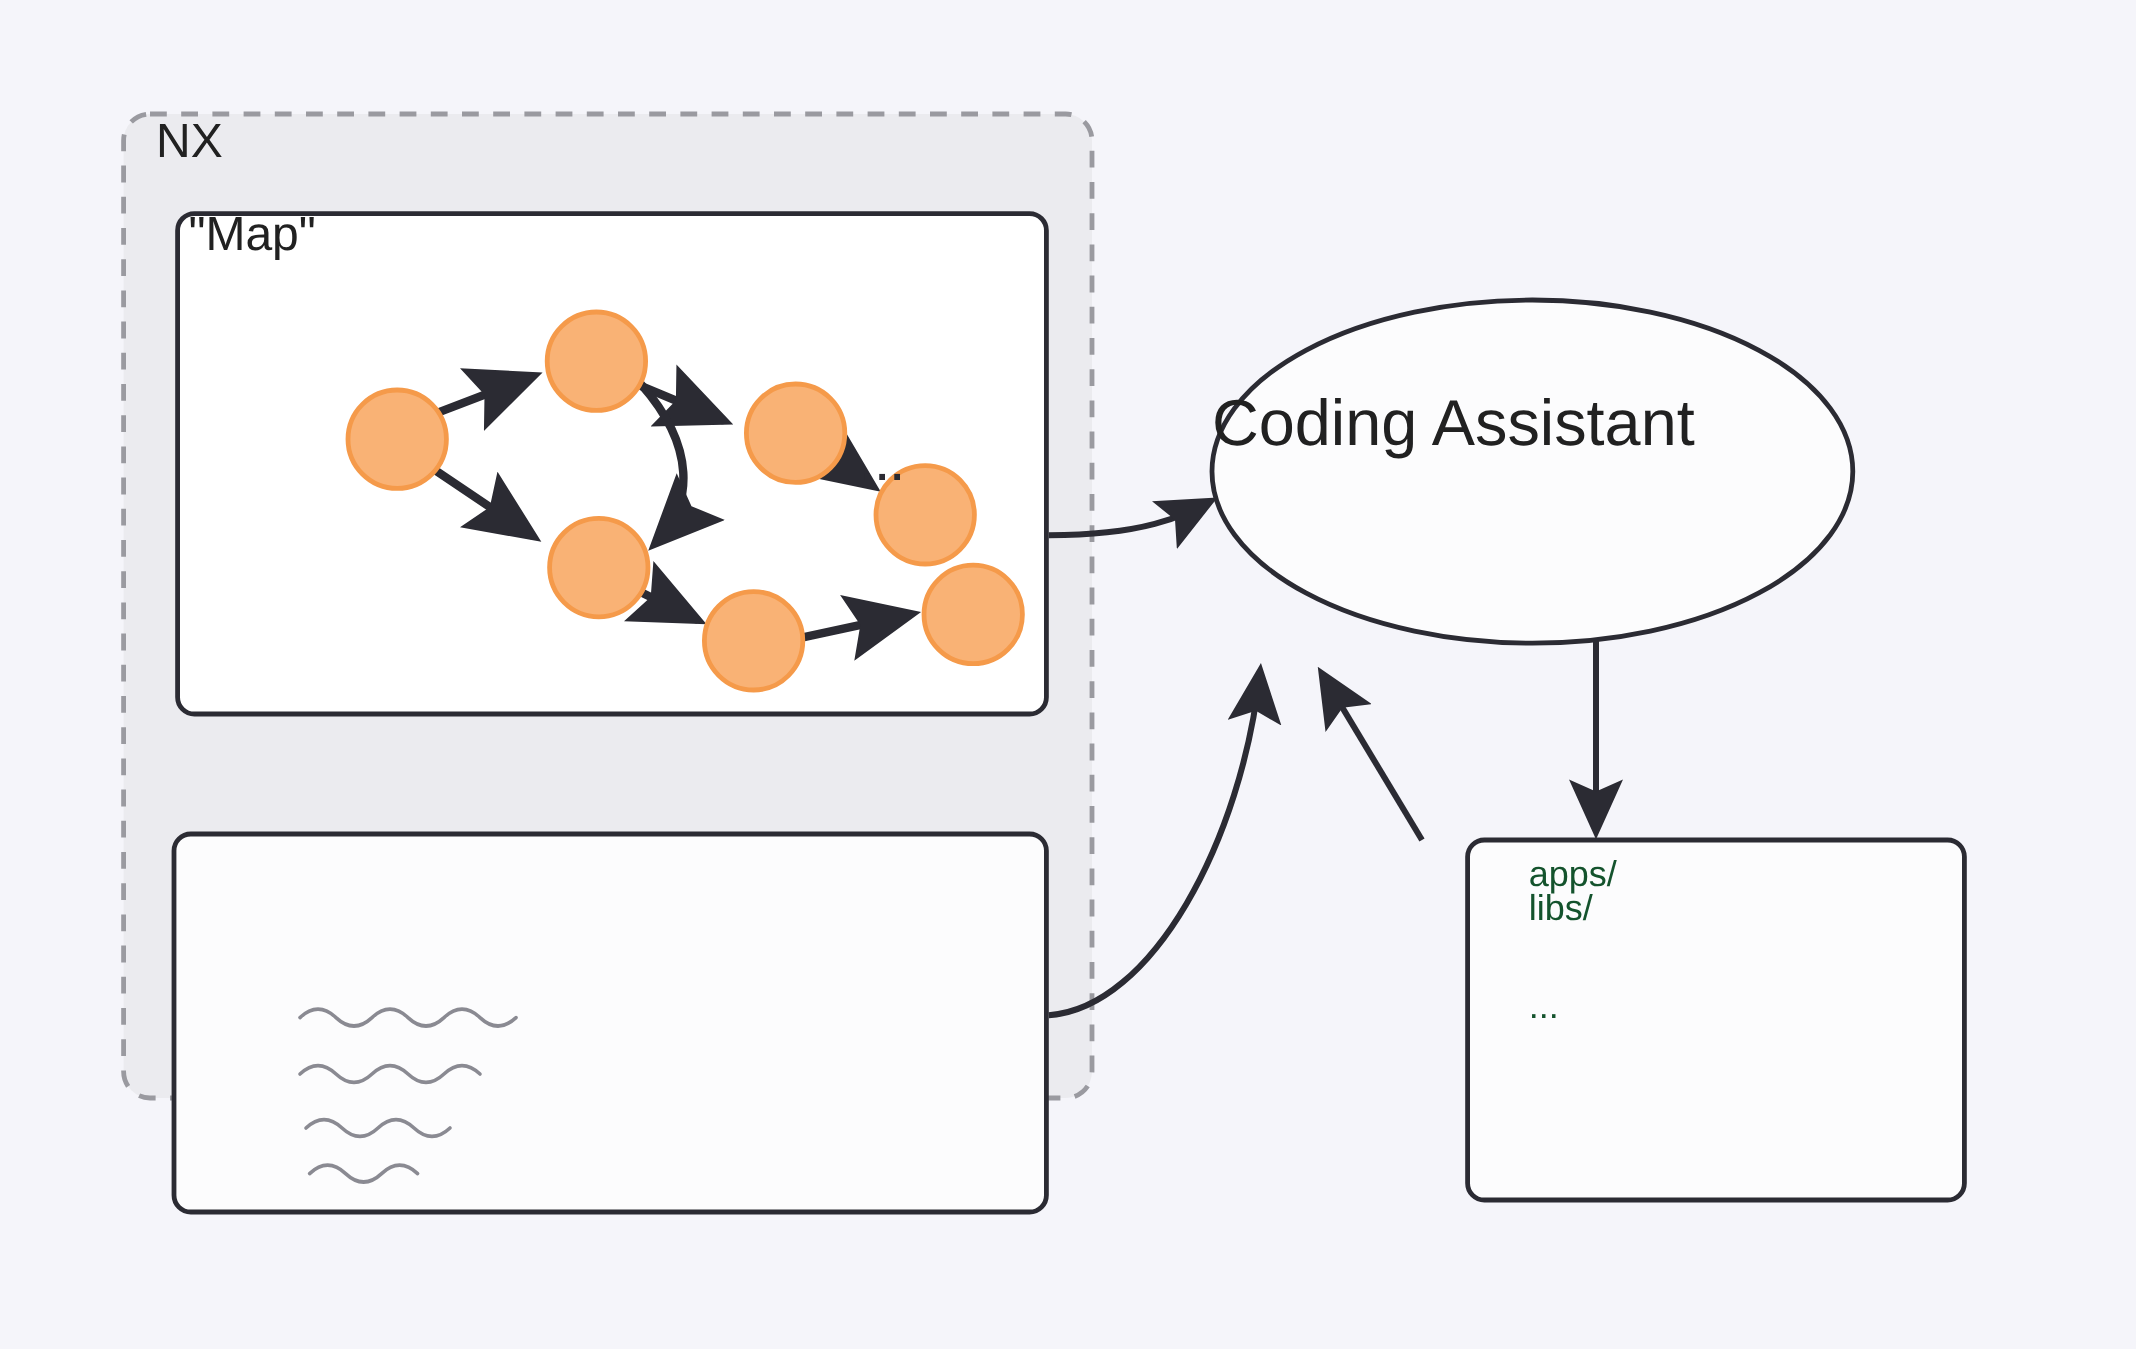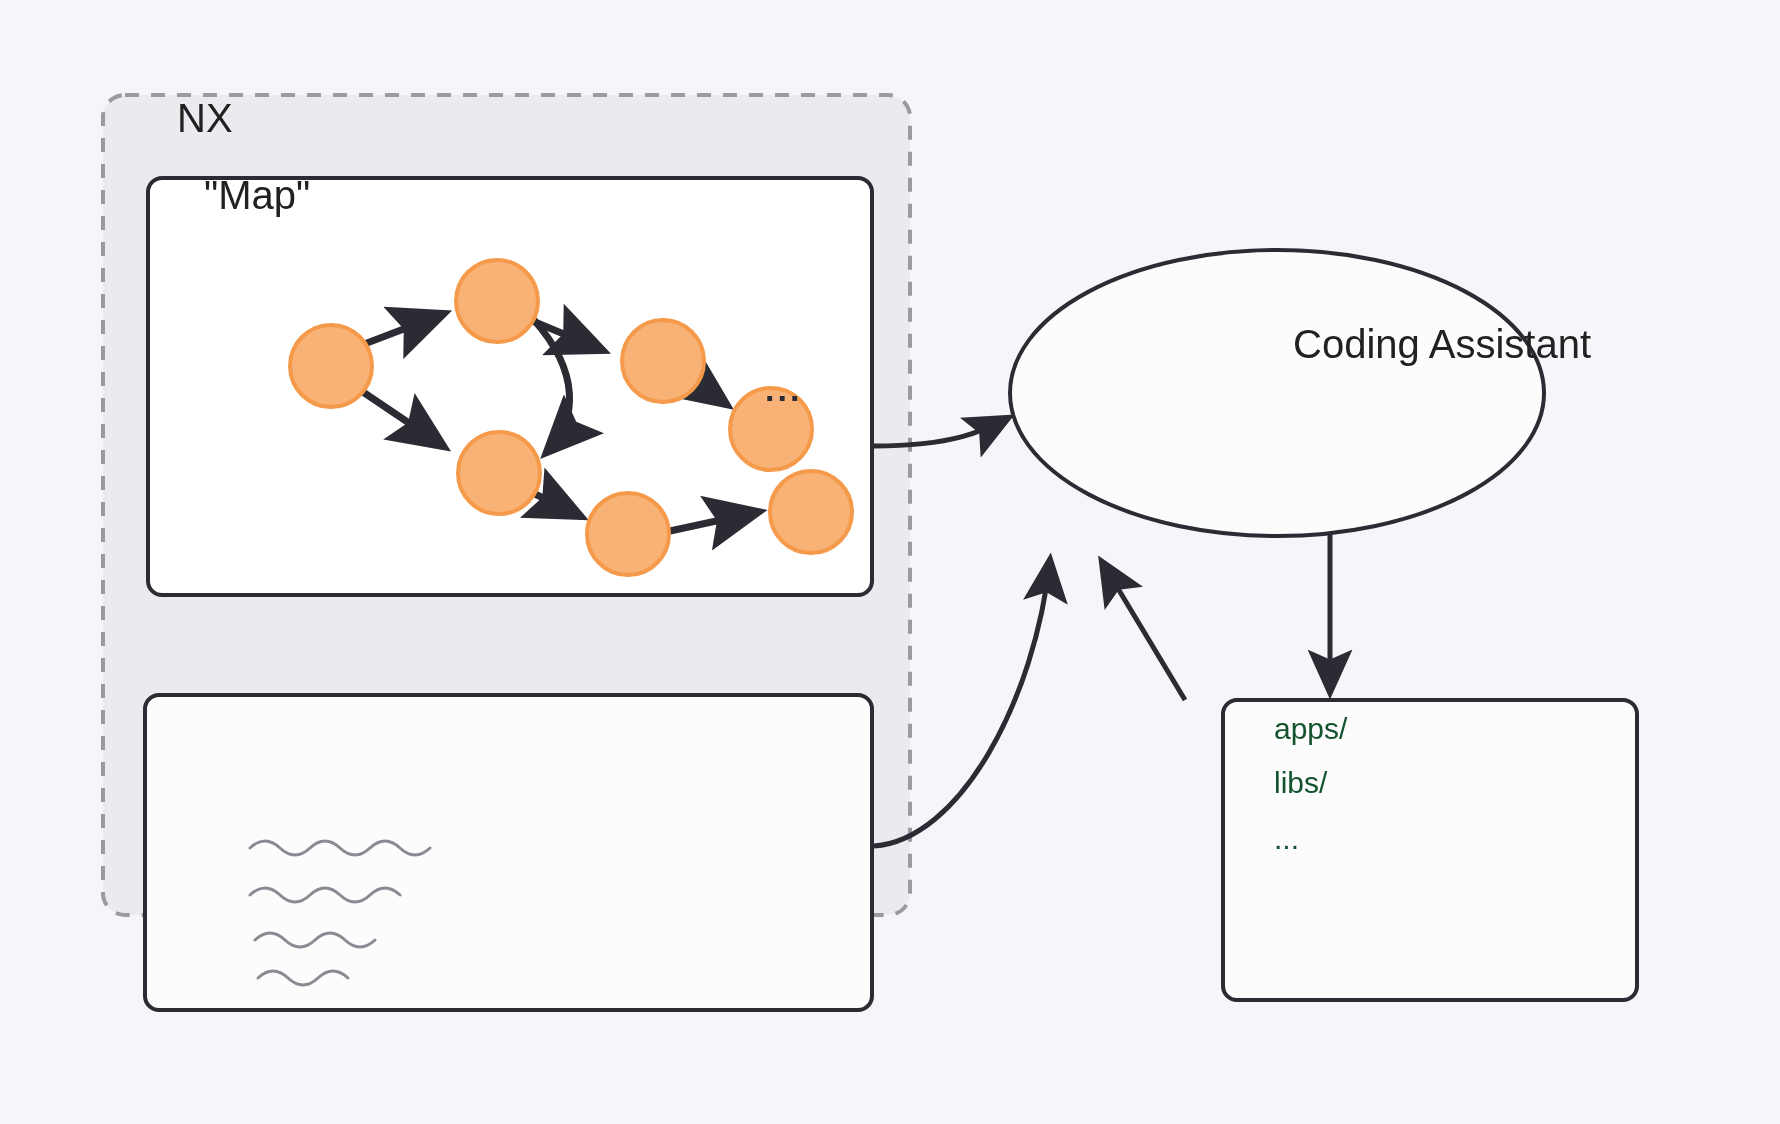--- a/index.html
+++ b/index.html
@@ -22,43 +22,42 @@
     left: 0;
     top: 0;
     width: 1780px;
     height: 1124px;
   }
   .lbl {
     position: absolute;
     color: #212121;
     white-space: nowrap;
     pointer-events: none;
-    margin-left: 47px;
   }
   #nx-label {
     left: 130px;
     top: 96px;
     font-size: 40px;
   }
   #map-label {
     left: 157px;
     top: 173px;
     font-size: 40px;
   }
   #bank-label {
     left: 157px;
     top: 632px;
     font-size: 40px;
   }
   #assistant-label {
     left: 1010px;
     top: 322px;
     width: 534px;
-    text-align: right;
-    font-size: 40px;
+    text-align: left;
+    font-size: 54px;
   }
   #fs-label {
     left: 1223px;
     top: 632px;
     width: 414px;
     text-align: center;
     font-size: 40px;
   }
   #map-ellipsis {
     left: 718px;
@@ -69,21 +68,21 @@
     color: #2b2b33;
   }
   .fs-item {
     position: absolute;
     left: 1274px;
     font-size: 30px;
     color: #14532d;
     white-space: nowrap;
   }
   #fs-item-0 { top: 712px; }
-  #fs-item-1 { top: 766px; }
+  #fs-item-1 { top: 741px; }
   #fs-item-2 { top: 822px; }
 </style>
 </head>
 <body>
 
 <div id="canvas">
 
   <svg id="diagram-svg" viewBox="0 0 1780 1124">
     <defs>
       <marker id="arrowhead" markerWidth="9" markerHeight="8" refX="7.6" refY="4" orient="auto" markerUnits="strokeWidth">

